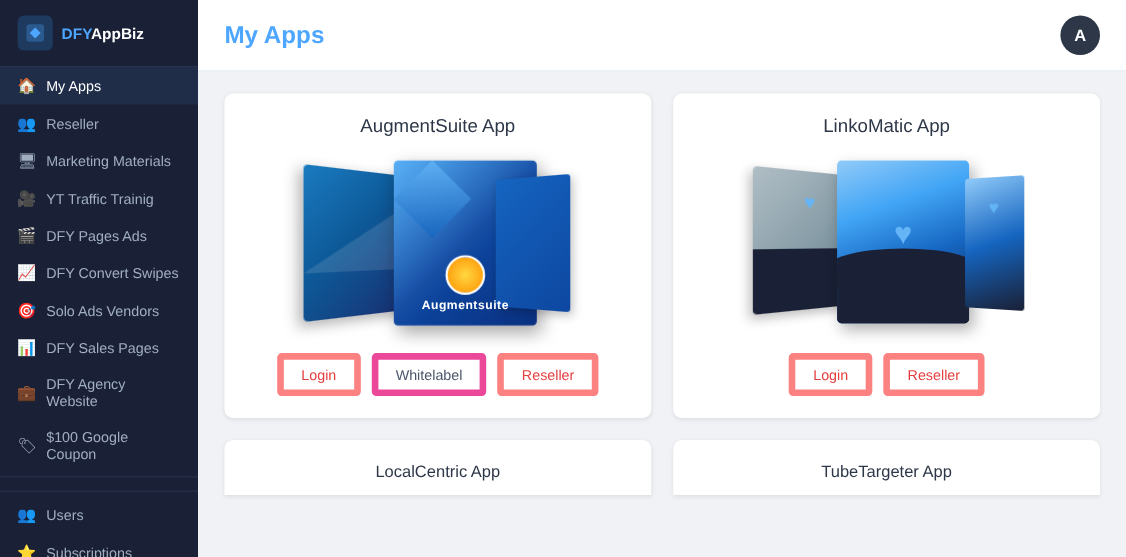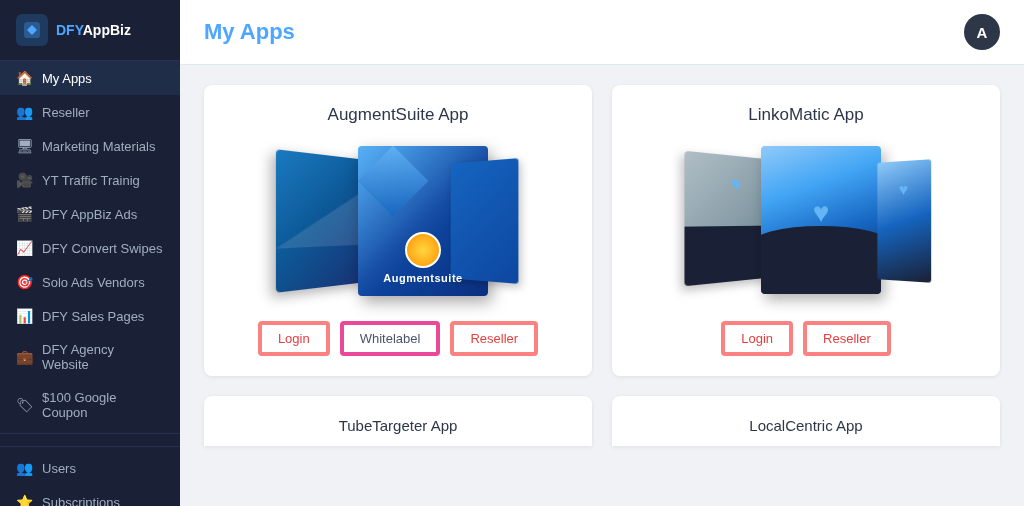--- a/index.html
+++ b/index.html
@@ -318,21 +318,21 @@
 
     
     .app-buttons {
       display: flex;
       gap: 10px;
       margin-top: 4px;
     }
     .btn-outline {
       padding: 6px 16px;
       border-radius: 4px;
-      border: 4px solid #ec4899;
+      border: 6px solid #ec4899;
       background: #fff;
       font-size: 13px;
       color: #4a5568;
       cursor: pointer;
       transition: background 0.15s;
     }
     .btn-outline.pink { border-color: #fc8181; color: #e53e3e; }
 
     
     .app-card-partial {
@@ -379,21 +379,21 @@
       <div class="sidebar-item">
         <span class="sidebar-icon">🖥</span>
         <span>Marketing Materials</span>
       </div>
       <div class="sidebar-item">
         <span class="sidebar-icon">🎥</span>
         <span>YT Traffic Trainig</span>
       </div>
       <div class="sidebar-item">
         <span class="sidebar-icon">🎬</span>
-        <span>DFY AppBiz Ads</span>
+        <span>DFY Pages Ads</span>
       </div>
       <div class="sidebar-item">
         <span class="sidebar-icon">📈</span>
         <span>DFY Convert Swipes</span>
       </div>
       <div class="sidebar-item">
         <span class="sidebar-icon">🎯</span>
         <span>Solo Ads Vendors</span>
       </div>
       <div class="sidebar-item">
@@ -475,20 +475,20 @@
         <div class="app-buttons">
           <button class="btn-outline pink">Login</button>
           <button class="btn-outline pink">Reseller</button>
         </div>
       </div>
 
     </div>
 
     <div class="apps-grid" style="margin-top:20px;">
       <div class="app-card-partial">
+        <span class="app-card-partial-title">LocalCentric App</span>
+      </div>
+      <div class="app-card-partial">
         <span class="app-card-partial-title">TubeTargeter App</span>
-      </div>
-      <div class="app-card-partial">
-        <span class="app-card-partial-title">LocalCentric App</span>
       </div>
     </div>
   </div>
 </div>
 
 </body></html>

